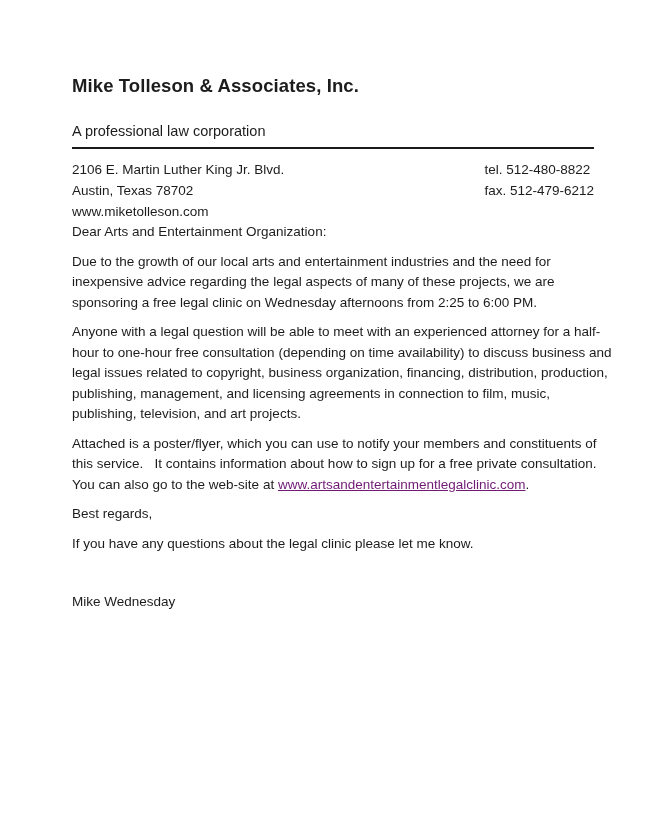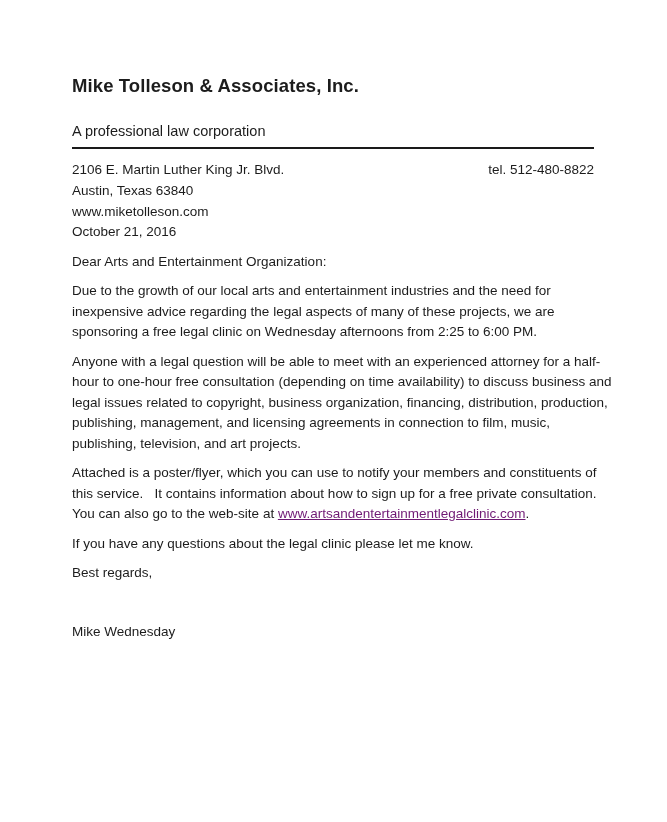--- a/index.html
+++ b/index.html
@@ -82,37 +82,37 @@
 <div class="page">
 
   <header>
     <h1 class="company-name">Mike Tolleson &amp; Associates, Inc.</h1>
     <div class="tagline">A professional law corporation</div>
     <div class="rule"></div>
 
     <div class="contact-row">
       <div class="address">
         <div>2106 E. Martin Luther King Jr. Blvd.</div>
-        <div>Austin, Texas 63840</div>
+        <div>Austin, Texas 78702</div>
         <div>www.miketolleson.com</div>
       </div>
       <div class="phones">
         <div>tel. 512-480-8822</div>
+        <div>fax. 512-479-6212</div>
       </div>
     </div>
   </header>
 
   <main class="body-text">
-    <p>October 21, 2016</p>
     <p>Dear Arts and Entertainment Organization:</p>
     <p>Due to the growth of our local arts and entertainment industries and the need for inexpensive advice regarding the legal aspects of many of these projects, we are sponsoring a free legal clinic on Wednesday afternoons from 2:25 to 6:00 PM.</p>
     <p>Anyone with a legal question will be able to meet with an experienced attorney for a half-hour to one-hour free consultation (depending on time availability) to discuss business and legal issues related to copyright, business organization, financing, distribution, production, publishing, management, and licensing agreements in connection to film, music, publishing, television, and art projects.</p>
     <p><span>Attached is a poster/flyer, which you can use to notify your members and constituents of this service.   It contains information about how to sign up for a free private consultation.   You can also go to the web-site at </span><a class="link">www.artsandentertainmentlegalclinic.com</a><span>.</span></p>
+    <p>Best regards,</p>
     <p>If you have any questions about the legal clinic please let me know.</p>
-    <p>Best regards,</p>
     <p class="signature">Mike Wednesday</p>
   </main>
 
   <footer class="footer">
     <span class="footer-url">www.miketolleson.com</span>
   </footer>
 
 </div>
 
 </body></html>

